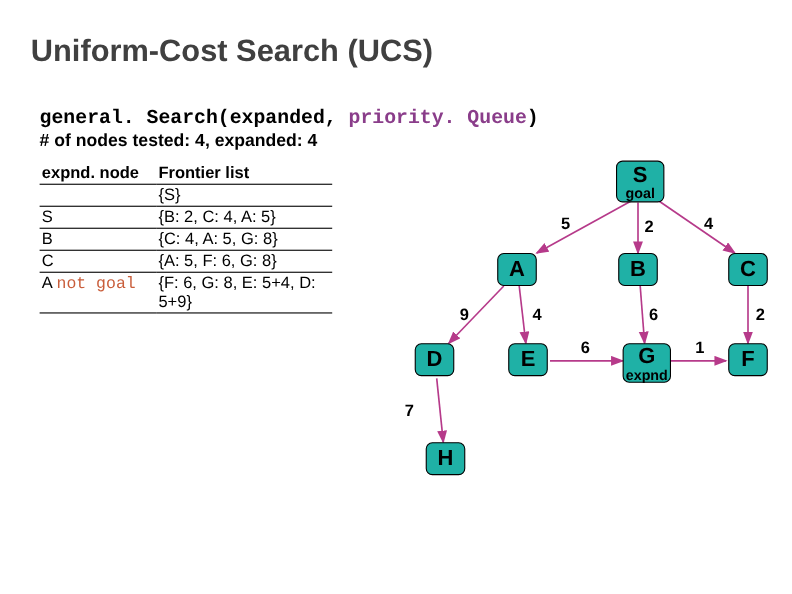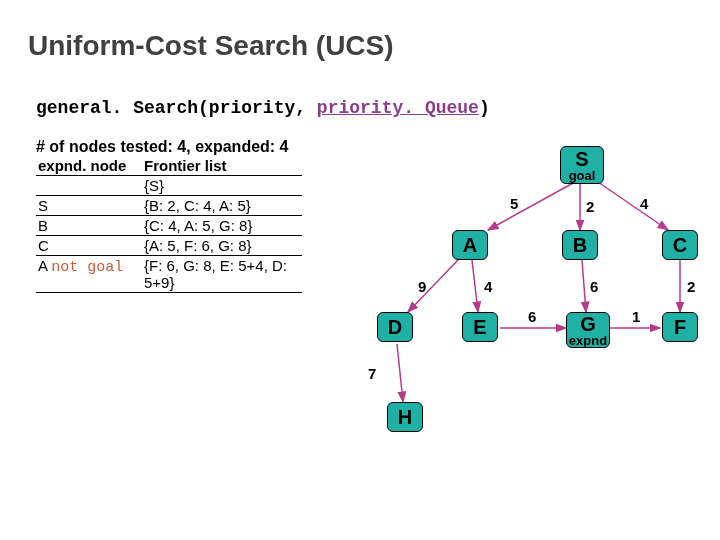--- a/index.html
+++ b/index.html
@@ -18,29 +18,30 @@
     color: #404040;
     margin-bottom: 36px;
   }
   .codeline {
     font-family: "Courier New", monospace;
     font-size: 18px;
     font-weight: bold;
     margin-left: 8px;
   }
   .codeline .k1 { color: #000; }
-  .codeline .k2 { color: #8a3d8a; text-decoration: underline; }
+  .codeline .k2 { color: #8a3d8a; }
   .statsline {
     font-family: Arial, sans-serif;
     font-size: 16px;
     font-weight: bold;
     margin-left: 8px;
-    margin-top: 20px;
+    margin-top: 2px;
   }
   .tablewrap {
+    margin-top: 10px;
     margin-left: 8px;
   }
   table.alg {
     border-collapse: collapse;
     font-size: 15px;
   }
   table.alg th {
     font-weight: bold;
     text-align: left;
     border-bottom: 1.5px solid #000;
@@ -82,21 +83,21 @@
     font-weight: bold;
     color: #000;
   }
 </style>
 </head>
 <body>
 
 <h1 class="title">Uniform-Cost Search (UCS)</h1>
 
 <div class="codeline">
-  <span class="k1">general. Search</span><span class="k1">(priority, </span><span class="k2">priority. Queue</span><span class="k1">)</span>
+  <span class="k1">general. Search</span><span class="k1">(expanded, </span><span class="k2">priority. Queue</span><span class="k1">)</span>
 </div>
 <div class="statsline"># of nodes tested: 4, expanded: 4</div>
 
 <div class="tablewrap">
   <table class="alg">
     <thead>
       <tr>
         <th class="col0">expnd. node</th>
         <th class="col1">Frontier list</th>
       </tr>

